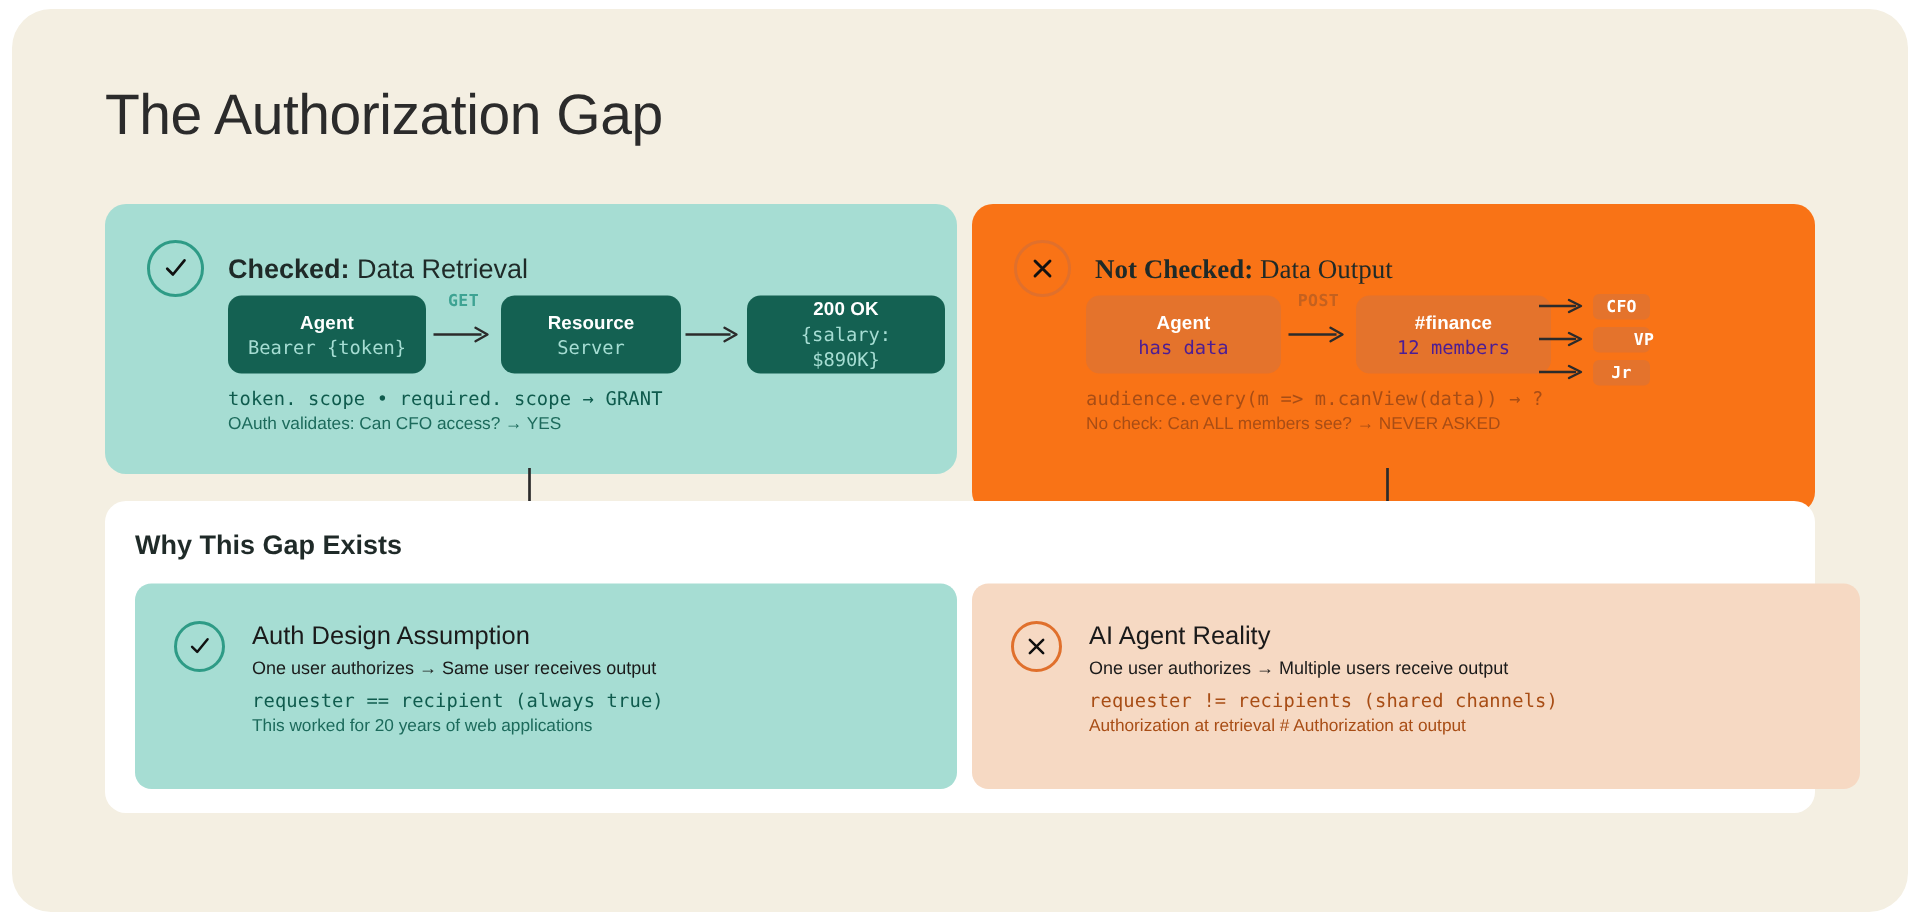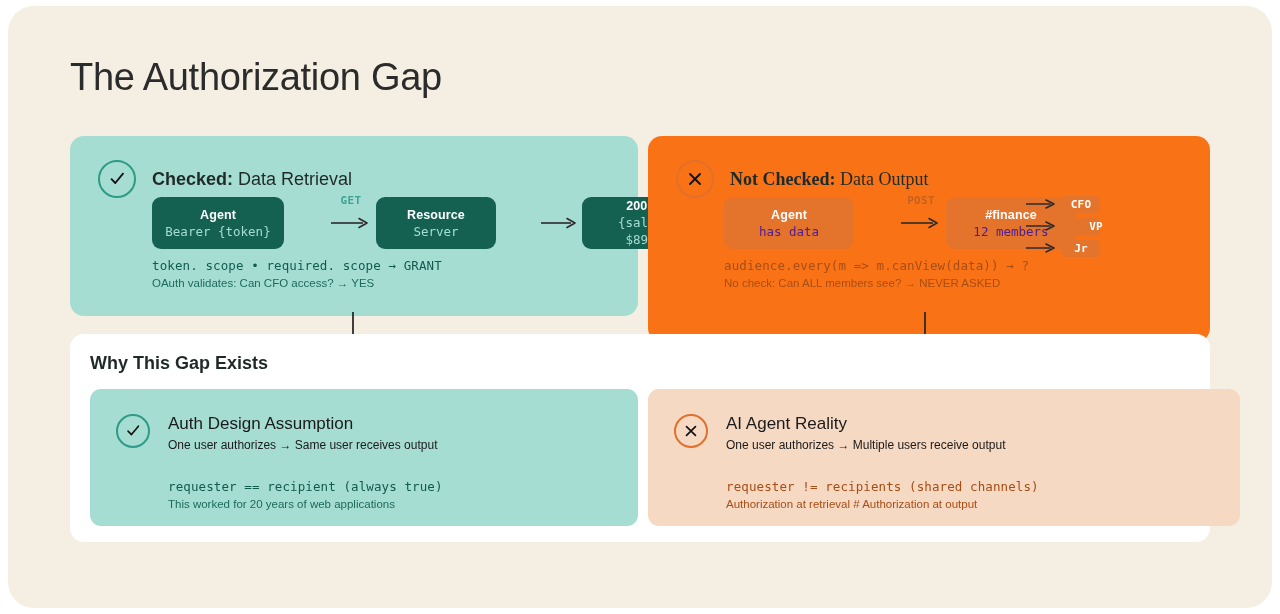--- a/index.html
+++ b/index.html
@@ -104,21 +104,20 @@
   .n-ok-l    { width: 132px; height: 52px; }
   .n-agent-r { width: 130px; height: 52px; }
   .n-fin-r   { width: 130px; height: 52px; }
 
   
   .arrow-wrap {
     position: relative;
     display: flex;
     align-items: flex-start;
     justify-content: center;
-    margin-left: 42px;
   }
   .arrow-wrap.w1 { width: 50px; }
   .arrow-wrap.w2 { width: 44px; }
   .arrow-lbl {
     position: absolute;
     top: -22px;
     left: 50%;
     transform: translateX(-50%);
     font-family: "DejaVu Sans Mono", monospace;
     font-size: 11px;
@@ -217,21 +216,21 @@
     font-weight: 400;
     color: #1A1A1A;
     line-height: 22px;
   }
   .sub-desc {
     font-size: 12px;
     color: #1A1A1A;
     line-height: 18px;
     margin-top: 1px;
   }
-  .sub-code { margin-top: 24px; }
+  .sub-code { margin-top: 4px; }
 </style>
 </head>
 <body>
 
 <div id="stage">
   <div class="canvas-card"></div>
 
   <div class="page-title">The Authorization Gap</div>
 
   <div class="panel panel-left">

